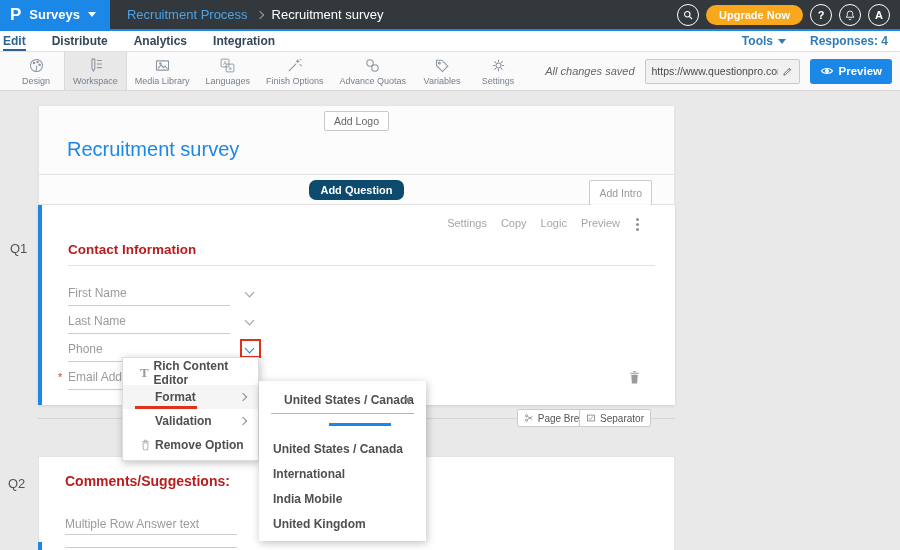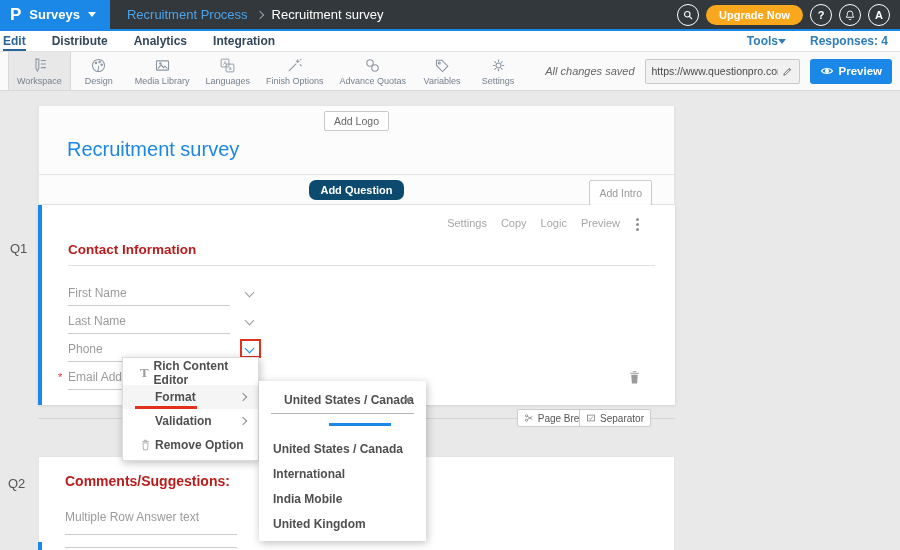--- a/index.html
+++ b/index.html
@@ -22,21 +22,21 @@
                 justify-content:center; color:#fff; font-size:11px; font-weight:700; cursor:pointer; background:transparent; }
   .upgrade-btn { background:#f9a71d; color:#fff; font-size:11px; font-weight:700; padding:4px 13px; border-radius:11px; border:none; cursor:pointer; }
 
   
   .navbar { position:absolute; top:31px; left:0; width:900px; height:21px; background:#fff; border-bottom:1px solid #e3e3e3;
             display:flex; align-items:center; font-size:12px; font-weight:700; color:#33475b; }
   .nav-tabs { display:flex; gap:26px; padding-left:3px; height:100%; align-items:center; }
   .nav-tab { height:100%; display:flex; align-items:center; cursor:pointer; }
   .nav-tab.active { color:#2a6496; border-bottom:2px solid #2a6496; padding-top:2px; }
   .navbar-right { margin-left:auto; display:flex; align-items:center; gap:24px; padding-right:12px; color:#2e7cb8; }
-  .tools { display:flex; align-items:center; cursor:pointer;text-align:center; }
+  .tools { display:flex; align-items:center; gap:5px; cursor:pointer;text-align:center; }
   .tools .caret { border-top-color:#2e7cb8; }
 
   
   .toolbar { position:absolute; top:52px; left:0; width:900px; height:39px; background:#fafafa;
              border-bottom:1px solid #d9d9d9; display:flex; align-items:stretch; padding-left:8px; }
   .tool-item { padding:0 8px; min-width:56px; display:flex; flex-direction:column; align-items:center; justify-content:center;
                gap:2px; color:#8b95a1; cursor:pointer; }
   .tool-item .tool-label { font-size:9px; color:#76818e; white-space:nowrap; }
   .tool-item.active { background:#e8e8e8; border-left:1px solid #d9d9d9; border-right:1px solid #d9d9d9; }
   .toolbar-right { margin-left:auto; display:flex; align-items:center; gap:10px; padding-right:8px; }
@@ -86,21 +86,21 @@
   .break-row { position:absolute; left:38px; top:318px; width:637px; height:18px; z-index:2; }
   .break-line { position:absolute; left:0; right:0; top:9px; border-top:1px solid #d4d4d4; }
   .break-btn { position:absolute; top:0; height:18px; background:#fff; border:1px solid #ccc; border-radius:2px;
                font-size:10px; color:#555; display:flex; align-items:center; gap:4px; padding:0 6px; cursor:pointer; }
   #page-break-btn { right:78px; }
   #separator-btn { right:24px; }
 
   .q2-card { position:absolute; left:38px; top:365px; width:637px; height:94px; background:#fff;
              border:1px solid #e5e5e5; border-bottom:none; z-index:1; }
   .q2-heading { margin:16px 0 0 26px; font-size:14px; font-weight:700; color:#b91c1c; }
-  .q2-placeholder { margin:21px 0 0 26px; width:172px; font-size:12px; color:#9b9b9b; border-bottom:1px solid #ccc; padding-bottom:10px; }
+  .q2-placeholder { margin:28px 0 0 26px; width:172px; font-size:12px; color:#9b9b9b; border-bottom:1px solid #ccc; padding-bottom:3px; }
   .q2-line { width:172px; margin-left:26px; height:13px; border-bottom:1px solid #ccc; }
   .q2-blue-sliver { position:absolute; left:-1px; bottom:0; width:4px; height:8px; background:#1b87e6; }
 
   
   .red-box { position:absolute; left:240px; top:248px; width:21px; height:19px; border:2px solid #e0301e; z-index:6; }
   .ctx-menu { position:absolute; left:122px; top:266px; width:137px; background:#fff; border:1px solid #ddd;
               box-shadow:1px 2px 8px rgba(0,0,0,.25); z-index:10; padding:3px 0; }
   .ctx-item { position:relative; height:24px; display:flex; align-items:center; font-size:12px; font-weight:600;
               color:#4f4f4f; cursor:pointer; }
   .ctx-icon { width:20px; margin-left:12px; color:#9a9a9a; display:flex; justify-content:center; align-items:center; }
@@ -171,40 +171,40 @@
   <div class="navbar-right">
     <span class="tools">
       <span>Tools</span>
       <span class="caret"></span>
     </span>
     <span>Responses: 4</span>
   </div>
 </div>
 
 <div class="toolbar">
-  <div class="tool-item active">
-    <span class="icon">
-      <svg width="17" height="17" viewBox="0 0 24 24" fill="none" stroke="#8b95a1" stroke-width="1.5">
-        <path d="M7 3v13l2 4 2-4V3z"></path>
-          <path d="M14 5h7M14 10h7M14 15h7"></path>
-      </svg>
-    </span>
-    <span class="tool-label">Workspace</span>
-  </div>
   <div class="tool-item">
     <span class="icon">
       <svg width="17" height="17" viewBox="0 0 24 24" fill="none" stroke="#8b95a1" stroke-width="1.5">
         <circle cx="12" cy="12" r="8.5"></circle>
           <path d="M12 20.5c-2.5-2.5 1.5-4.5 0-8"></path>
         <circle cx="8.5" cy="8.5" r="1" fill="#8b95a1"></circle>
           <circle cx="13.5" cy="7" r="1" fill="#8b95a1"></circle>
           <circle cx="16.5" cy="11" r="1" fill="#8b95a1"></circle>
       </svg>
     </span>
     <span class="tool-label">Design</span>
+  </div>
+  <div class="tool-item active">
+    <span class="icon">
+      <svg width="17" height="17" viewBox="0 0 24 24" fill="none" stroke="#8b95a1" stroke-width="1.5">
+        <path d="M7 3v13l2 4 2-4V3z"></path>
+          <path d="M14 5h7M14 10h7M14 15h7"></path>
+      </svg>
+    </span>
+    <span class="tool-label">Workspace</span>
   </div>
   <div class="tool-item">
     <span class="icon">
       <svg width="17" height="17" viewBox="0 0 24 24" fill="none" stroke="#8b95a1" stroke-width="1.5">
         <rect x="3.5" y="5.5" width="17" height="13" rx="1"></rect>
           <path d="M5.5 16.5l4.5-5.5 3.5 4 2-2 3.5 3.5"></path>
           <circle cx="9" cy="9" r="1"></circle>
       </svg>
     </span>
     <span class="tool-label">Media Library</span>

